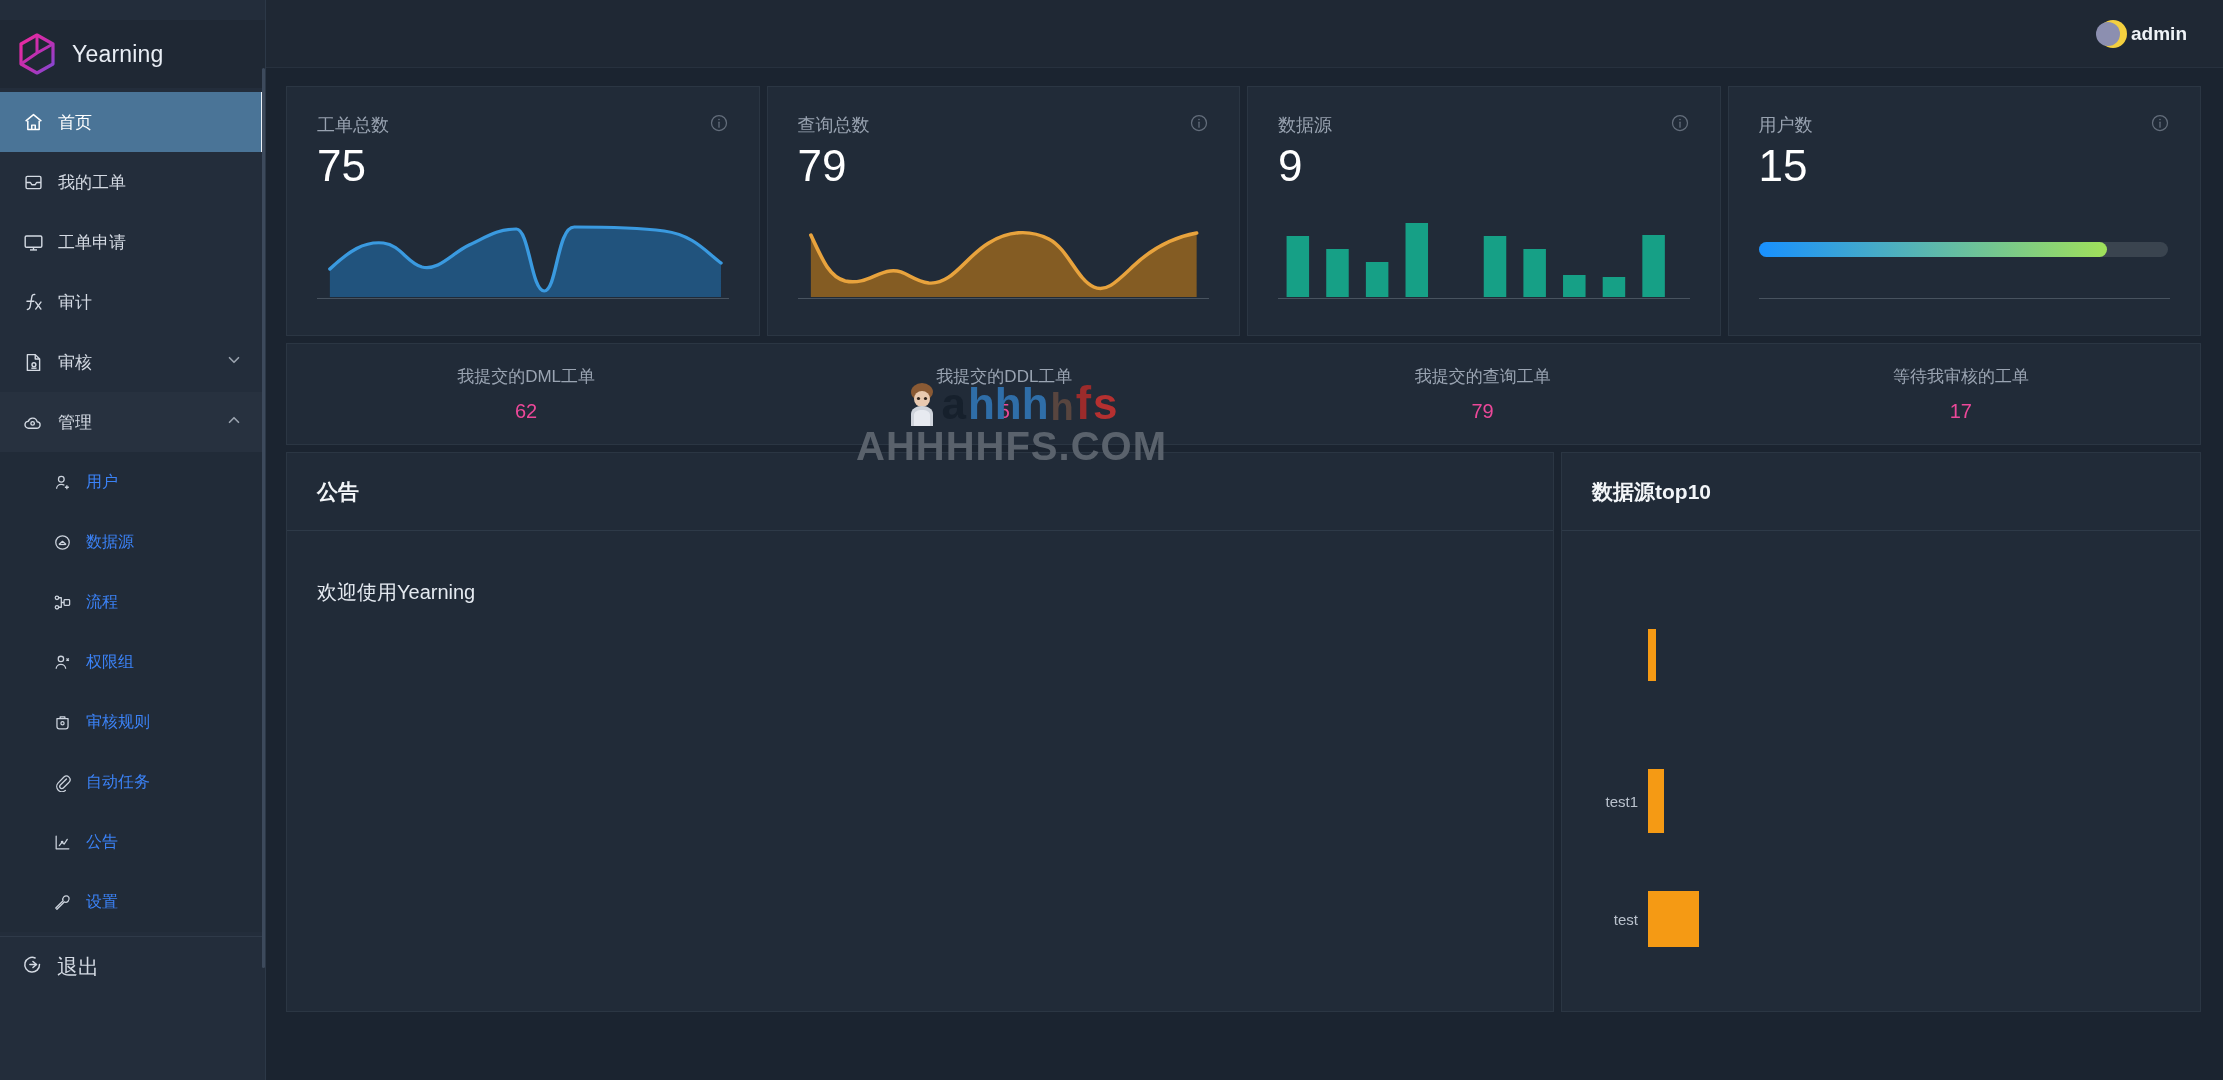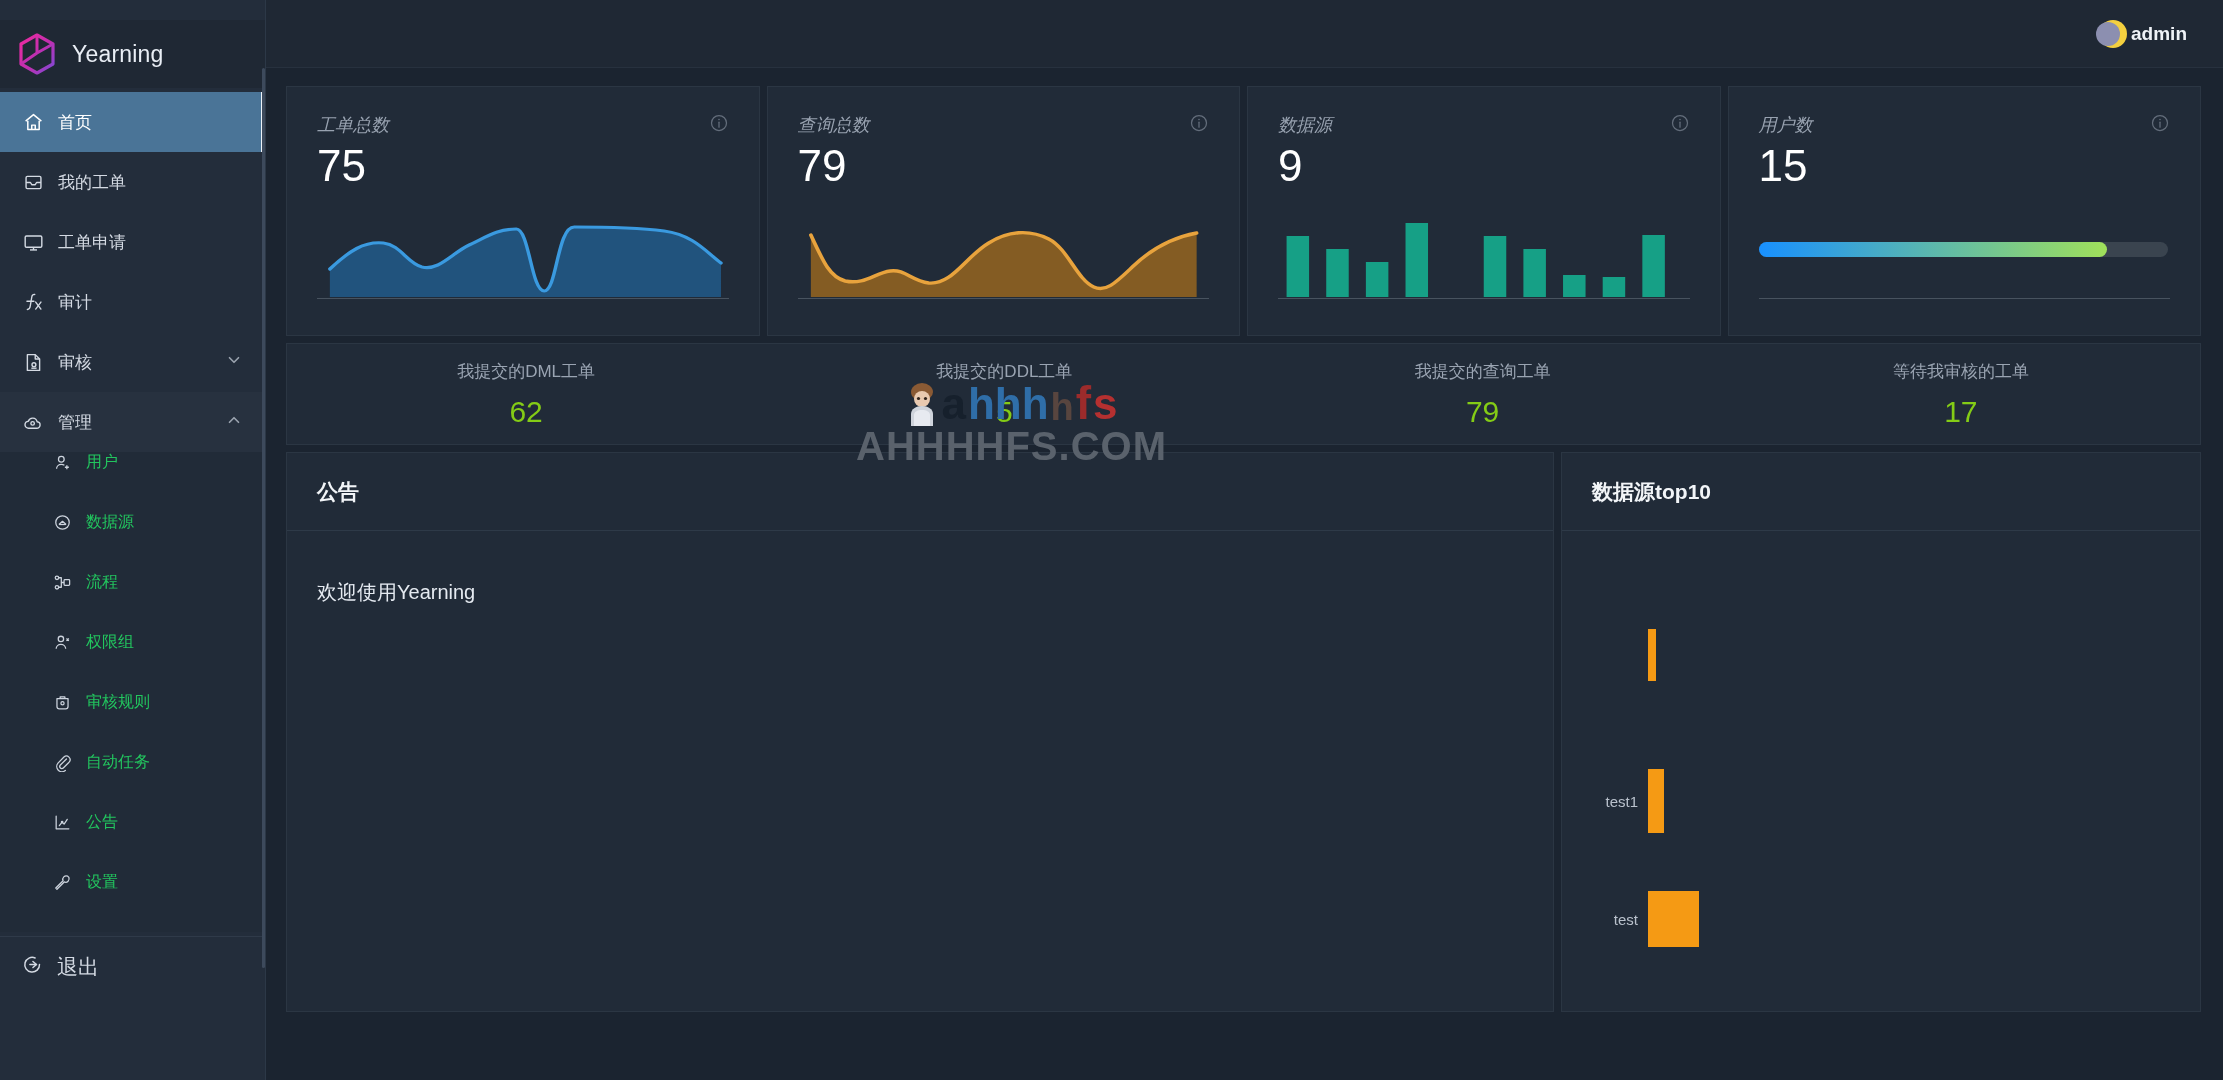--- a/index.html
+++ b/index.html
@@ -46,23 +46,23 @@
     color: #ffffff;
   }
   .nav-item.active::after {
     content:""; position:absolute; right:0; top:0; bottom:0; width:4px; background:#eef3f8;
   }
   .nav-item.expanded { background: #27313f; }
   .nav-label { flex: 1; }
   .chev { width: 18px; margin-right: 22px; opacity: .75; }
   .sub-list { background: #212b38; }
   .sub-item {
-    height: 60px; display: flex; 
+    height: 60px; display: flex; align-items: center;
     padding-left: 52px; gap: 14px;
-    color: #22c55e; font-size: 16px; cursor: pointer;
+    color: #3b82f6; font-size: 16px; cursor: pointer;
   }
   .sub-item .ico { width: 20px; height: 20px; display:flex; align-items:center; justify-content:center; flex: 0 0 20px; }
   .nav-sep { height: 1px; background: #2f3a49; margin: 4px 0 0 0; }
   .logout {
     height: 60px; display: flex; align-items: center;
     padding-left: 22px; gap: 14px;
     color: #d4dae3; font-size: 21px; cursor: pointer;
   }
   .sb-scroll-track {
     position:absolute; right:0px; top:68px; bottom:0; width:3px; background:transparent;
@@ -109,21 +109,20 @@
   .card {
     flex: 1; height: 250px;
     background: #212b38;
     border: 1px solid #2b3643;
     position: relative;
     overflow: hidden;
   }
   .card-head {
     display: flex; align-items: center; justify-content: space-between;
     padding: 26px 30px 0 30px;
-    font-style: italic;
   }
   .card-title { color: #98a2b0; font-size: 18px; }
   .info-ico { opacity: .55; cursor: pointer; }
   .card-value {
     color: #ffffff; font-size: 44px; font-weight: 400;
     padding: 6px 0 0 30px; line-height: 1.05;
   }
   .spark { position: absolute; left: 0; right: 0; bottom: 38px; height: 96px; }
   .spark svg { display: block; width: 100%; height: 100%; }
   .card-rule {
@@ -136,21 +135,21 @@
 
   
   .row2 {
     margin-top: 7px; height: 102px;
     background: #212b38;
     border: 1px solid #2b3643;
     display: flex; align-items: center;
   }
   .stat { flex: 1; text-align: center; }
   .stat-label { color: #9aa4b2; font-size: 17px; }
-  .stat-value { color: #84cc16; font-size: 30px; margin-top: 12px; }
+  .stat-value { color: #ec4899; font-size: 20px; margin-top: 12px; }
 
   
   .row3 { margin-top: 7px; display: flex; gap: 7px; height: 560px; }
   .panel {
     background: #212b38; border: 1px solid #2b3643;
     display: flex; flex-direction: column;
   }
   .panel.notice { flex: 0 0 1268px; }
   .panel.top10 { flex: 1; }
   .panel-head {

